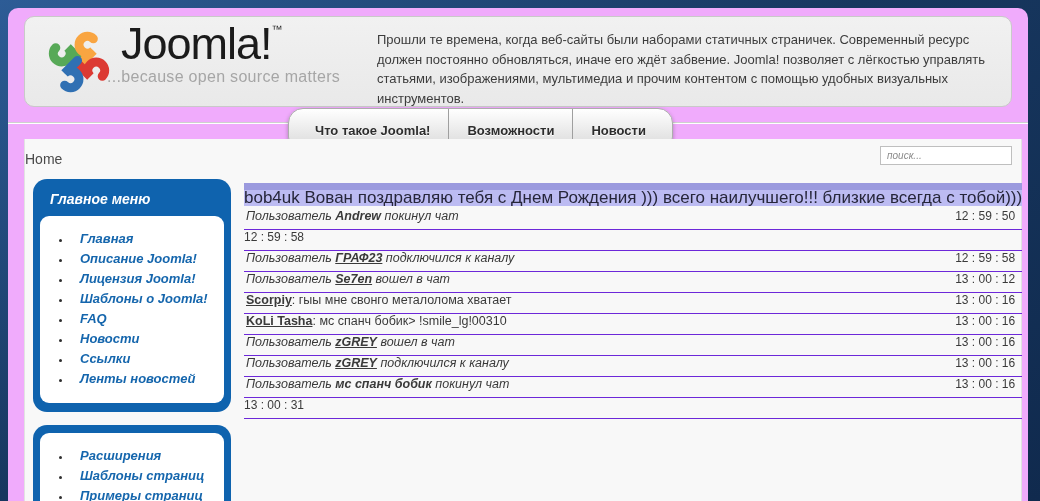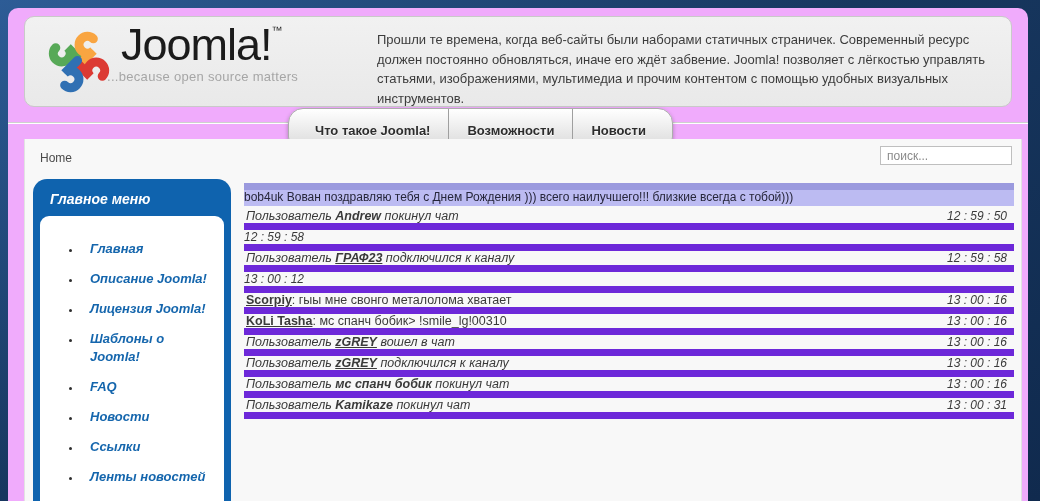--- a/index.html
+++ b/index.html
@@ -20,21 +20,21 @@
     background:linear-gradient(#f1f1f1,#e9e9e9);
     border:1px solid #c9c9c9; border-radius:10px;
     display:flex; align-items:stretch;
   }
   .logo-wrap { width:348px; flex:none; display:flex; align-items:center; padding-left:16px; }
   .logo-mark { width:76px; height:76px; flex:none; }
   .brand-block { margin-left:4px; margin-top:-4px; }
   .brand-line { white-space:nowrap; }
   .brand-name { font-size:45px; color:#1b1b1b; letter-spacing:-1px; }
   .brand-tm { font-size:11px; color:#1b1b1b; vertical-align:26px; letter-spacing:0; }
-  .tagline { font-size:13px; color:#a6a6a6; margin:-2px 0 16px -14px; letter-spacing:.3px; white-space:nowrap; }
+  .tagline { font-size:16px; color:#a6a6a6; margin:-2px 0 16px -14px; letter-spacing:.3px; white-space:nowrap; }
   .intro {
     flex:1; padding:13px 26px 0 4px; font-size:13px; line-height:19.5px; color:#3c3c3c;
   }
   
   .nav-row { position:relative; height:32px; flex:none; }
   .nav-line { position:absolute; left:0; right:0; top:15px; border-top:1px solid #cfcfcf; box-shadow:0 1px 0 #ffffff; }
   .nav-pill {
     position:absolute; left:280px; top:1px; height:44px;
     display:flex; align-items:stretch;
     background:linear-gradient(#ffffff,#d7d7d7);
@@ -48,56 +48,56 @@
     font-size:13px; font-weight:bold; color:#2d2d2d;
     border-left:1px solid #9f9f9f; cursor:pointer; text-shadow:0 1px 0 #fff;
   }
   .nav-tab:first-of-type { border-left:none; }
   
   .content {
     flex:1; margin:0 6px 0 16px; position:relative;
     background:#f8f8f8; border-left:1px solid #e2e2e2; border-right:1px solid #e2e2e2;
   }
   .toolbar { height:37px; position:relative; }
-  .home { position:absolute; left:15px; top:12px; font-size:12px; color:#4a4a4a; }
+  .home { position:absolute; left:0; top:12px; font-size:14px; color:#4a4a4a; }
   .search-input {
     position:absolute; right:9px; top:7px; width:132px; height:19px;
     border:1px solid #bfbfbf; background:#fff; font-family:inherit;
-    font-size:12px; padding:6px 6px; color:#555;
+    font-size:10px; padding:6px 6px; color:#555;font-style:italic;
   }
   .search-input::placeholder { color:#8a8a8a; opacity:1; }
   .columns { display:flex; align-items:flex-start; padding:3px 7px 0 8px; }
   
   .sidebar { width:198px; flex:none; }
   .menu-box {
     background:#0f63ae; border-radius:14px; padding:8px 7px 9px; margin-bottom:13px;font-style:italic;
   }
   .menu-title { color:#fff; font-weight:bold; font-size:14px; padding:4px 10px 9px; }
   .menu-inner { background:#fff; border-radius:9px; padding:11px 4px 14px 0; }
   .menu-inner ul { margin:0; padding:0 0 0 30px; list-style:disc; }
-  .menu-inner li { line-height:17px; margin:12px;padding-left:8px; }
+  .menu-inner li { line-height:17px; margin:2px;padding-left:8px; }
   .menu-inner li::marker { color:#2e2e2e; font-size:11px; }
   .menu-link { color:#1566ad; font-weight:bold; font-size:13px; text-decoration:none; cursor:pointer; }
   
   .main { flex:1; margin-left:13px; }
   .banner {
     height:23px; margin:4px 0 3px;
     background:#bcbbf2; border-top:7px solid #9b9ade;
-    text-align:left; font-size:12px; line-height:15px; color:#26263a;
+    text-align:left; font-size:17px; line-height:15px; color:#26263a;
     white-space:nowrap; overflow:hidden;
   }
   .chat-row {
     display:flex; align-items:flex-start; height:21px;
-    border-bottom:7px solid #6d28d9; font-size:12.5px; color:#3a3a3a;
+    border-bottom:1px solid #6d28d9; font-size:12.5px; color:#3a3a3a;
   }
   .chat-row .msg { flex:1; padding-left:2px; white-space:nowrap; overflow:hidden; }
   .msg.italic { font-style:italic; }
   .user { font-weight:bold; }
   .user.link { text-decoration:underline; cursor:pointer; }
-  .time { font-style:italic; font-size:12px; padding-right:7px; white-space:nowrap; }
+  .time { font-size:12px; padding-right:7px; white-space:nowrap; }
 </style>
 </head>
 <body>
 
 <div class="page">
 
   <div class="header-panel">
     <div class="logo-wrap">
       <svg class="logo-mark" viewBox="0 0 100 100" aria-hidden="true">
         <g fill="none" stroke-width="12" stroke-linecap="round">
@@ -188,20 +188,21 @@
             <div class="chat-row">
               <span class="time">12 : 59 : 58</span>
             </div>
 
             <div class="chat-row">
               <span class="msg italic"><span>Пользователь </span><b class="user link">ГРАФ23</b><span> подключился к каналу</span></span>
               <span class="time">12 : 59 : 58</span>
             </div>
 
             <div class="chat-row">
+              <span class="msg italic"><span>Пользователь </span><b class="user link">Se7en</b><span> вошел в чат</span></span>
               <span class="time">13 : 00 : 12</span>
             </div>
 
 
             <div class="chat-row">
               <span class="msg"><span></span><b class="user link">Scorpiy</b><span>: гыы мне свонго металолома хватает</span></span>
               <span class="time">13 : 00 : 16</span>
             </div>
 
             <div class="chat-row">
@@ -218,21 +219,20 @@
               <span class="msg italic"><span>Пользователь </span><b class="user link">zGREY</b><span> подключился к каналу</span></span>
               <span class="time">13 : 00 : 16</span>
             </div>
 
             <div class="chat-row">
               <span class="msg italic"><span>Пользователь </span><b class="user">мс спанч бобик</b><span> покинул чат</span></span>
               <span class="time">13 : 00 : 16</span>
             </div>
 
             <div class="chat-row">
-              <span class="msg italic"><span>Пользователь </span><b class="user">Kamikaze</b><span> покинул чат</span></span>
               <span class="time">13 : 00 : 31</span>
             </div>
           </div>
       </div>
 
     </div>
   </div>
 </div>
 
 </body></html>

